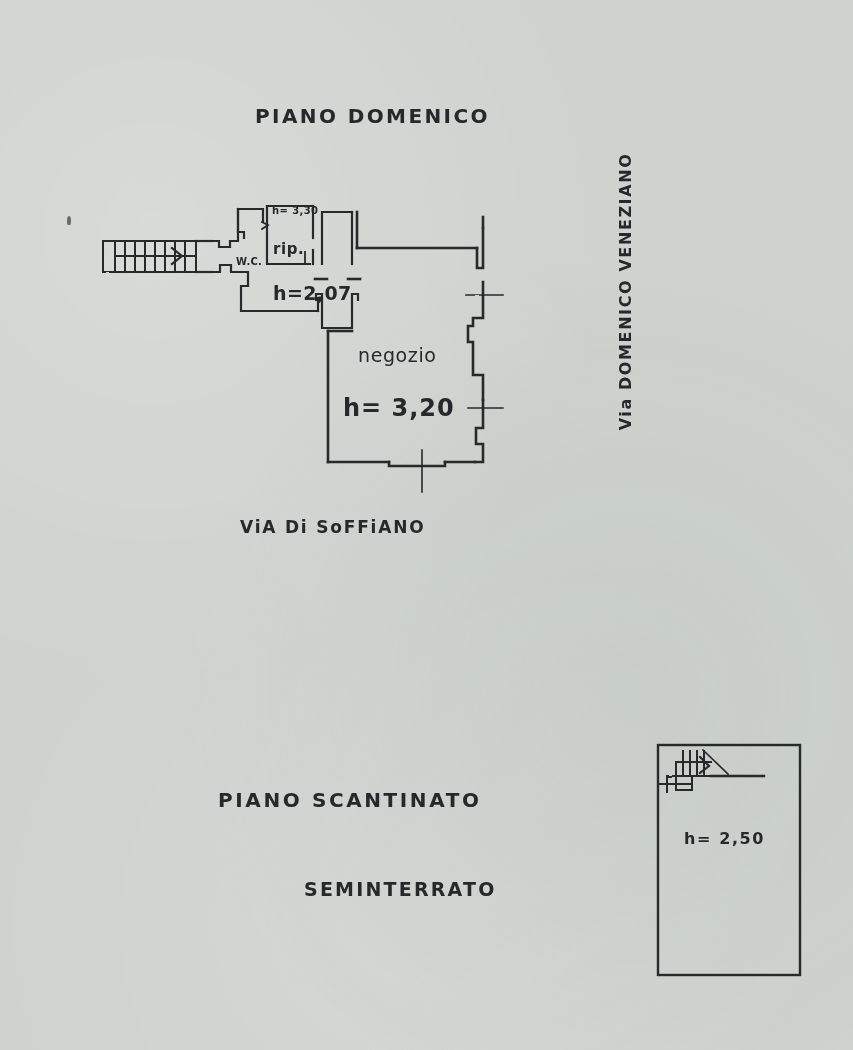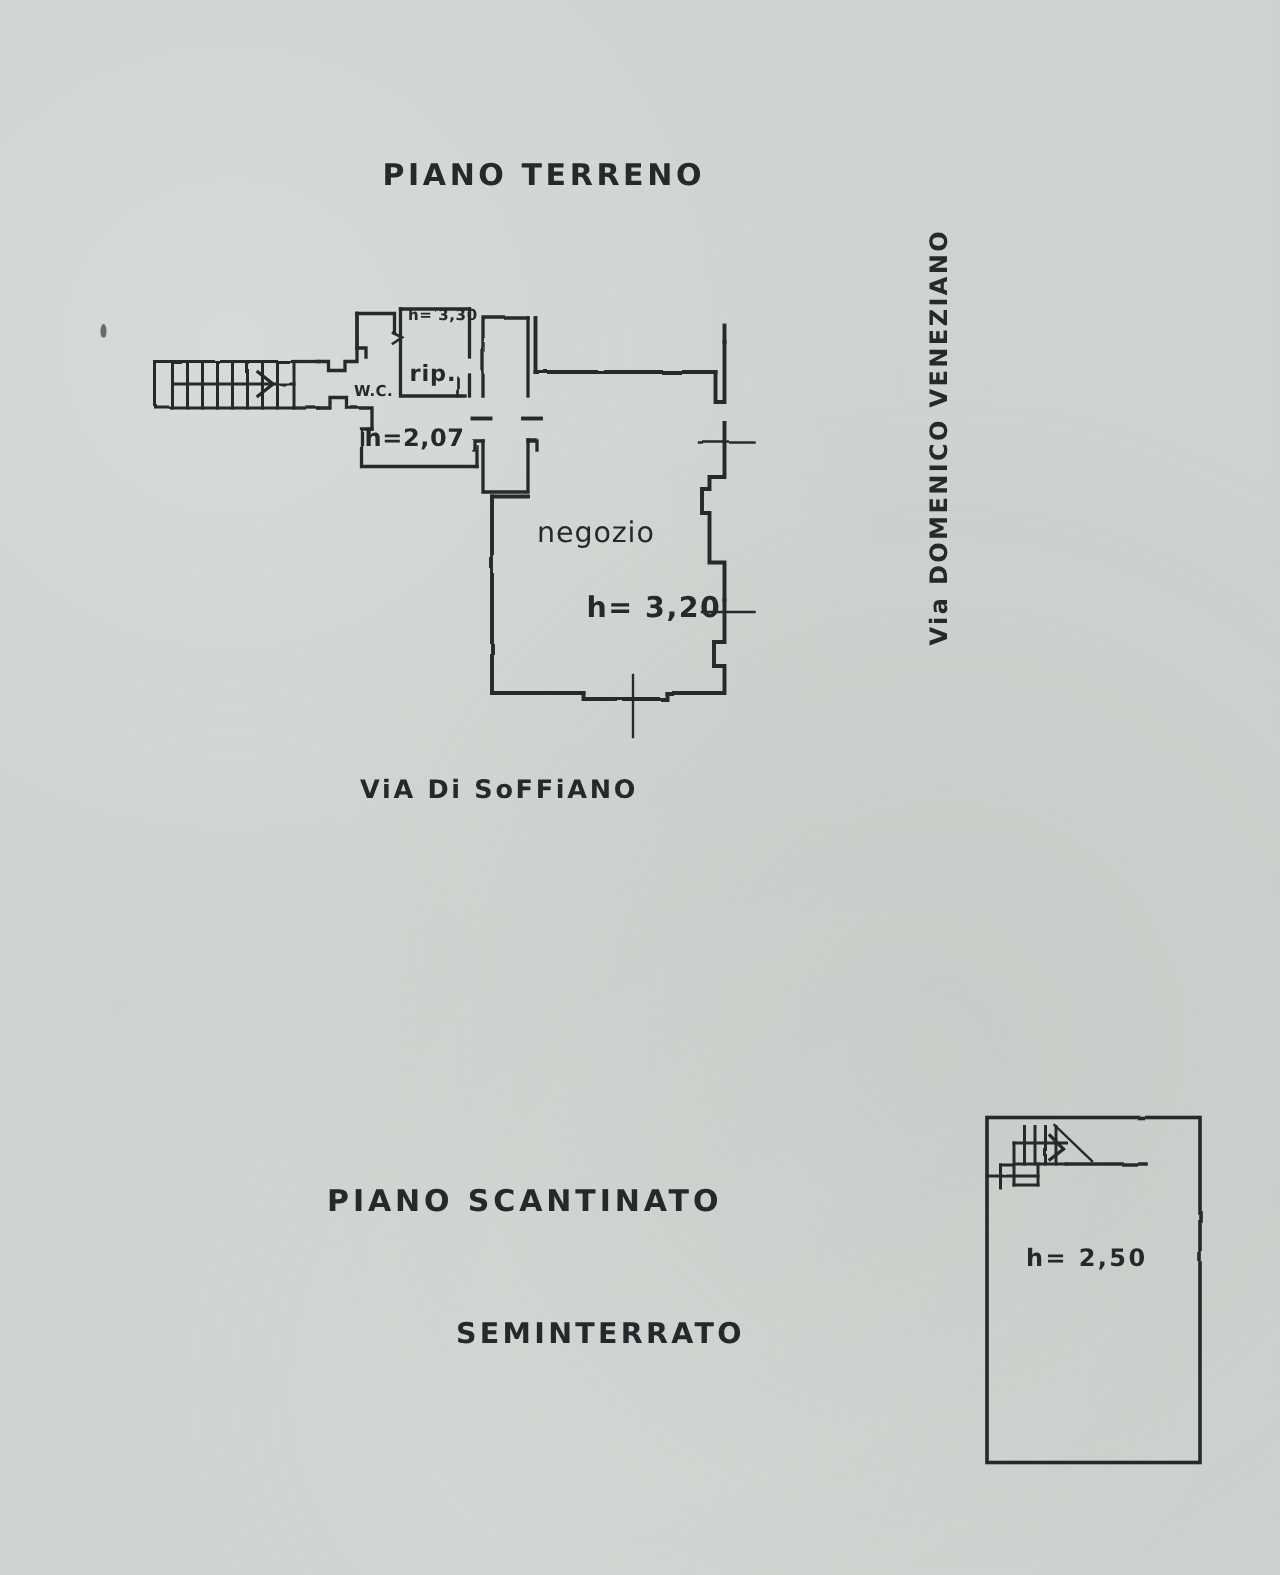--- a/index.html
+++ b/index.html
@@ -65,23 +65,22 @@
   #label-negozio {
     left: 358px;
     top: 344px;
     font-size: 19px;
     font-weight: 500;
     letter-spacing: 0.6px;
   }
   #label-h320 {
     left: 343px;
     top: 394px;
-    font-size: 19px;
+    font-size: 24px;
     letter-spacing: 1px;
-    margin-left: 48px;
   }
   #label-h330 {
     left: 272px;
     top: 205px;
     font-size: 10px;
     letter-spacing: 0.4px;
   }
   #label-rip {
     left: 273px;
     top: 240px;
@@ -91,22 +90,23 @@
   }
   #label-wc {
     left: 236px;
     top: 208px;
     font-size: 10px;
     letter-spacing: 0.2px;
   }
   #label-h207 {
     left: 243px;
     top: 282px;
-    font-size: 16px;
+    font-size: 19px;
     letter-spacing: 0.4px;
+    padding-left: 30px;
   }
   #title-piano-scantinato {
     left: 218px;
     top: 788px;
     font-size: 20px;
     letter-spacing: 2.6px;
   }
   #title-seminterrato {
     left: 277px;
     top: 878px;
@@ -275,21 +275,21 @@
 
         <path d="M 711,776 L 764,776" stroke-width="2.4"></path>
       </g>
 
       <path d="M 700,757 L 709,766 L 700,773" stroke-width="2.2"></path>
     </g>
 
   </g>
 </svg>
 
-<div class="handlabel" id="title-piano-terreno" style="color: rgb(38, 41, 43);">PIANO TERRENO</div>
+<div class="handlabel" id="title-piano-terreno" style="color: rgb(38, 41, 43);">PIANO DOMENICO</div>
 
 <div class="handlabel" id="label-wc" style="color: rgb(38, 41, 43); margin-top: 48px;">W.C.</div>
 
 <div class="handlabel" id="label-h330" style="color: rgb(38, 41, 43);">h= 3,30</div>
 
 <div class="handlabel" id="label-rip" style="color: rgb(38, 41, 43);">rip.</div>
 
 <div class="handlabel" id="label-h207" style="color: rgb(38, 41, 43);">h=2,07</div>
 
 <div class="handlabel" id="label-negozio" style="color: rgb(38, 41, 43);">negozio</div>

